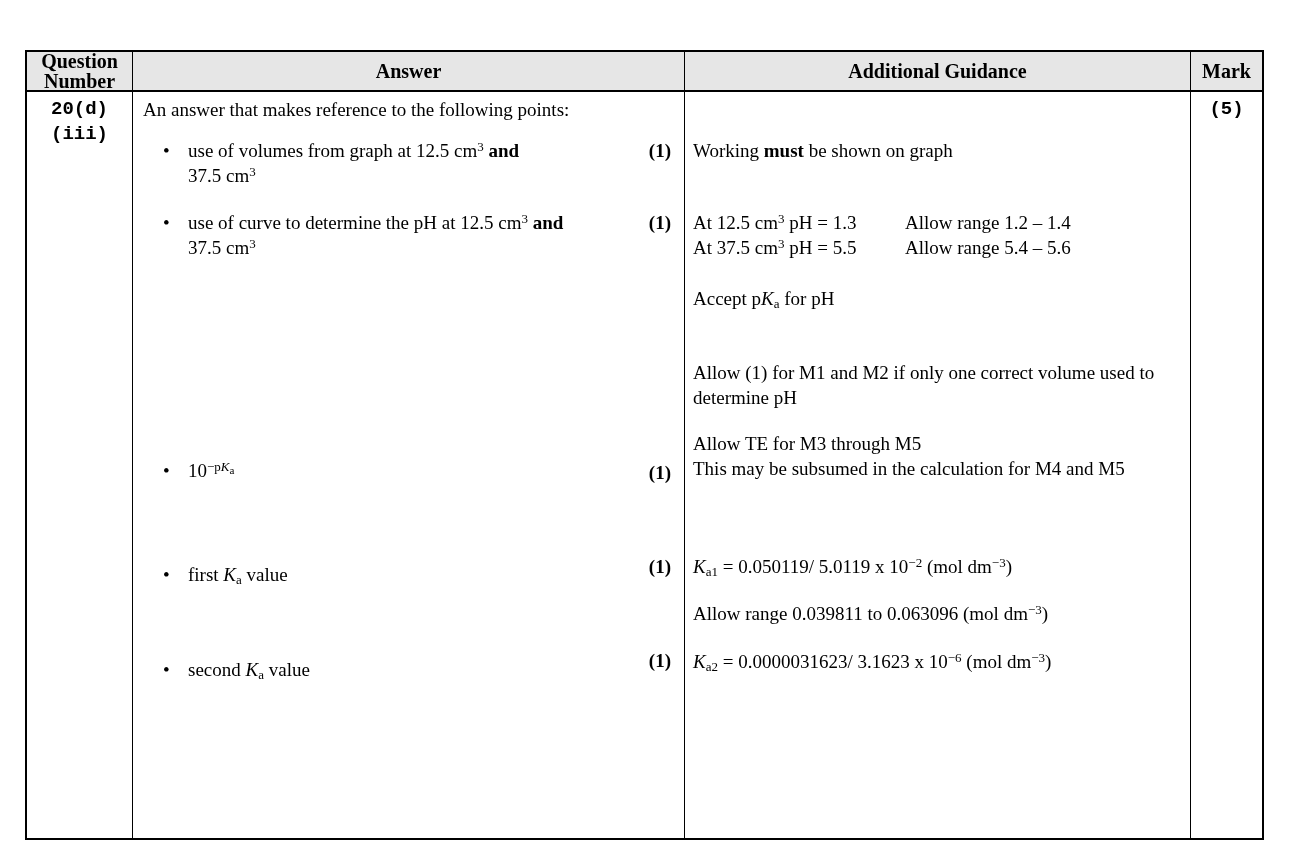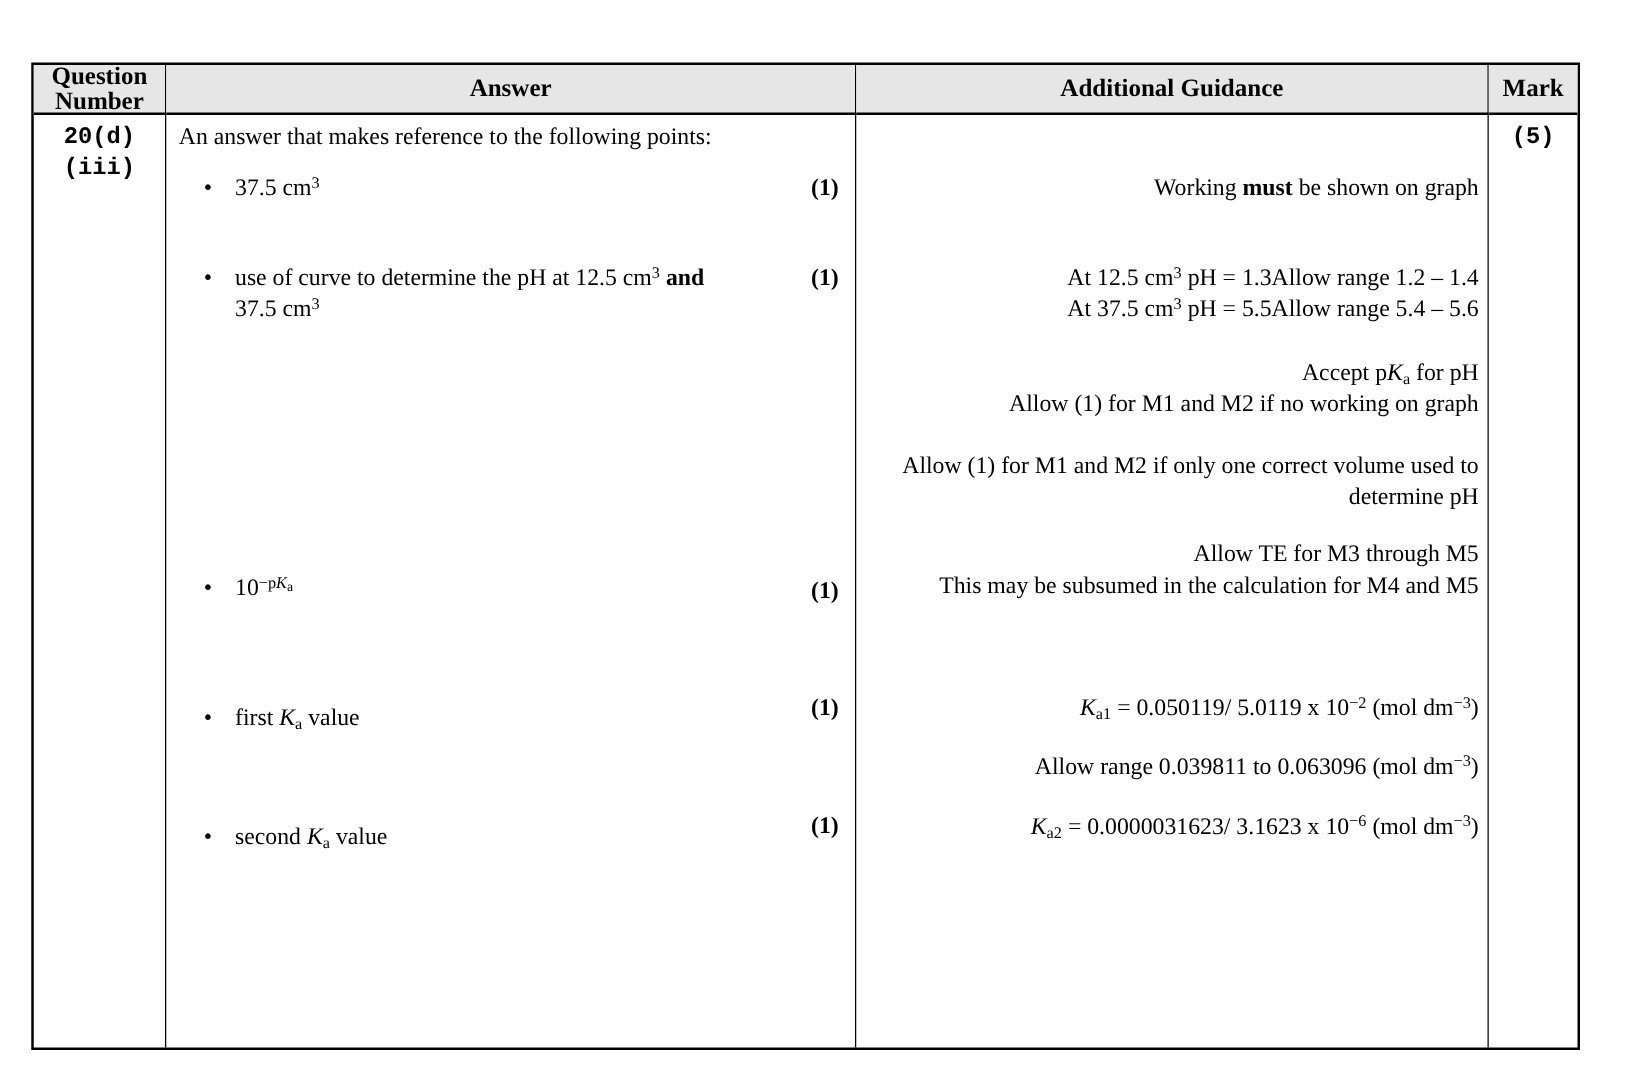--- a/index.html
+++ b/index.html
@@ -24,21 +24,21 @@
     position: absolute; top: 0; height: 40px;
     background: var(--header-bg, #e6e6e6);
     border-bottom: 2px solid var(--border, #000000);
     display: flex; align-items: center; justify-content: center;
     font-weight: bold; font-size: 20px; text-align: center; line-height: 20px;
     padding: 0 4px;
   }
   .bcell { position: absolute; top: 40px; bottom: 0; line-height: 25px; }
   .c1 { left: 0;      width: 106px; border-right: 1px solid var(--border, #000000); }
   .c2 { left: 106px;  width: 552px; border-right: 1px solid var(--border, #000000); }
-  .c3 { left: 658px;  width: 506px; border-right: 1px solid var(--border, #000000); text-align: right; }
+  .c3 { left: 658px;  width: 506px; border-right: 1px solid var(--border, #000000); }
   .c4 { left: 1164px; width: 71px; }
   .qnum, .pts {
     position: absolute; top: 5px; left: 0; right: 0;
     text-align: center; font-weight: bold; font-family: Liberation Mono, monospace;
   }
   .intro { position: absolute; left: 10px; top: 5px; right: 6px; }
   .bullet { position: absolute; left: 30px; width: 480px; display: flex; }
   .dot { width: 25px; flex: 0 0 25px; }
   .amark { position: absolute; right: 13px; font-weight: bold; }
   .gblock { position: absolute; left: 8px; right: 7px; }
@@ -71,20 +71,21 @@
     <div class="bcell c1">
       <div class="qnum">20(d)(iii)</div>
     </div>
 
     <div class="bcell c2">
       <div class="intro">An answer that makes reference to the following points:</div>
 
       <div class="bullet" style="top:46px">
         <span class="dot">•</span>
         <div>
+          <div><span>use of volumes from graph at 12.5 cm</span><span class="sup">3</span><span> </span><span class="b">and</span></div>
           <div><span>37.5 cm</span><span class="sup">3</span></div>
         </div>
       </div>
       <div class="amark" style="top:46px">(1)</div>
 
       <div class="bullet" style="top:118px">
         <span class="dot">•</span>
         <div>
           <div><span>use of curve to determine the pH at 12.5 cm</span><span class="sup">3</span><span> </span><span class="b">and</span></div>
           <div><span>37.5 cm</span><span class="sup">3</span></div>
@@ -124,21 +125,20 @@
         <div>
           <span class="gleft"><span>At 12.5 cm</span><span class="sup">3</span><span> pH = 1.3</span></span><span><span>Allow range 1.2 – 1.4</span></span>
         </div>
         <div>
           <span class="gleft"><span>At 37.5 cm</span><span class="sup">3</span><span> pH = 5.5</span></span><span><span>Allow range 5.4 – 5.6</span></span>
         </div>
       </div>
 
       <div class="gblock" style="top:194px">
         <div><span>Accept p</span><span class="i">K</span><span class="sub">a</span><span> for pH</span></div>
-        <div><span>Allow (1) for M1 and M2 if no working on graph</span></div>
       </div>
 
       <div class="gblock" style="top:268px"><span>Allow (1) for M1 and M2 if only one correct volume used to determine pH</span></div>
 
       <div class="gblock" style="top:339px">
         <div><span>Allow TE for M3 through M5</span></div>
         <div><span>This may be subsumed in the calculation for M4 and M5</span></div>
       </div>
 
       <div class="gblock" style="top:462px"><span class="i">K</span><span class="sub">a1</span><span> = 0.050119/ 5.0119 x 10</span><span class="sup">−2</span><span> (mol dm</span><span class="sup">−3</span><span>)</span></div>

